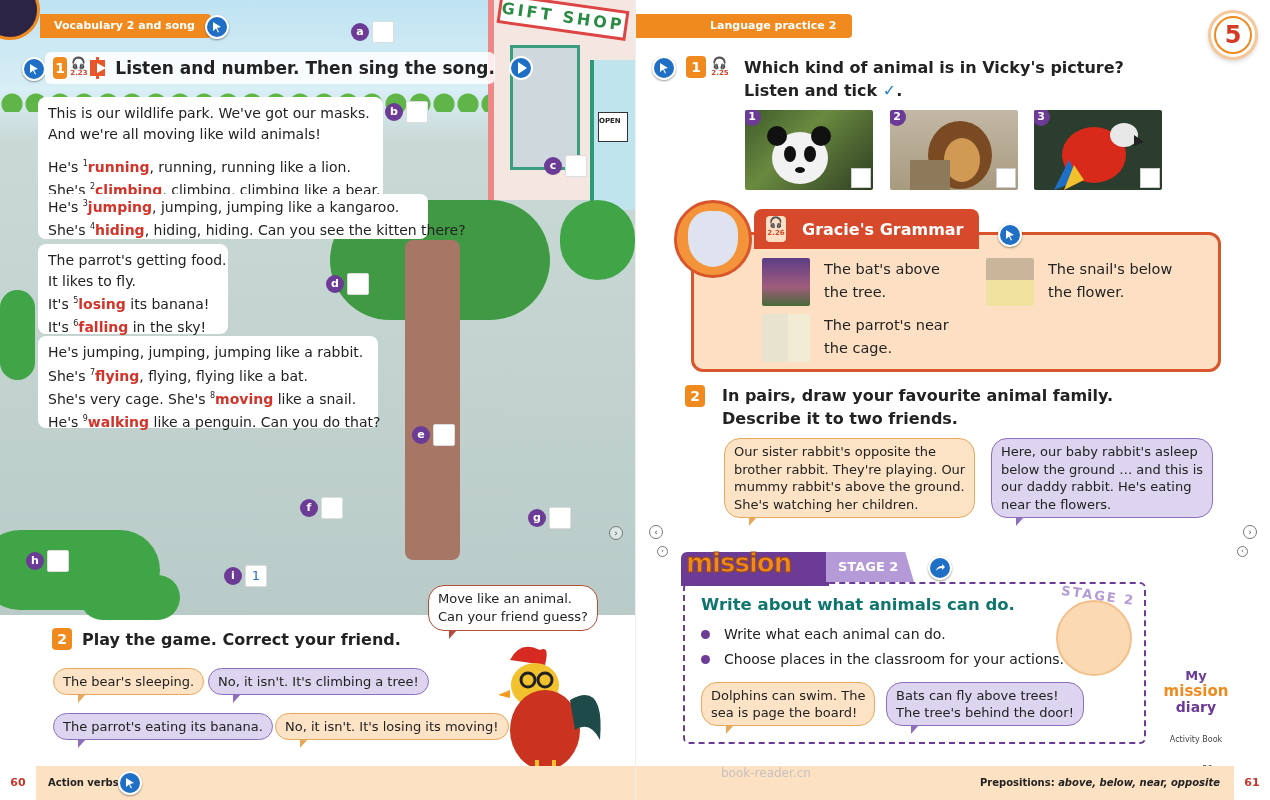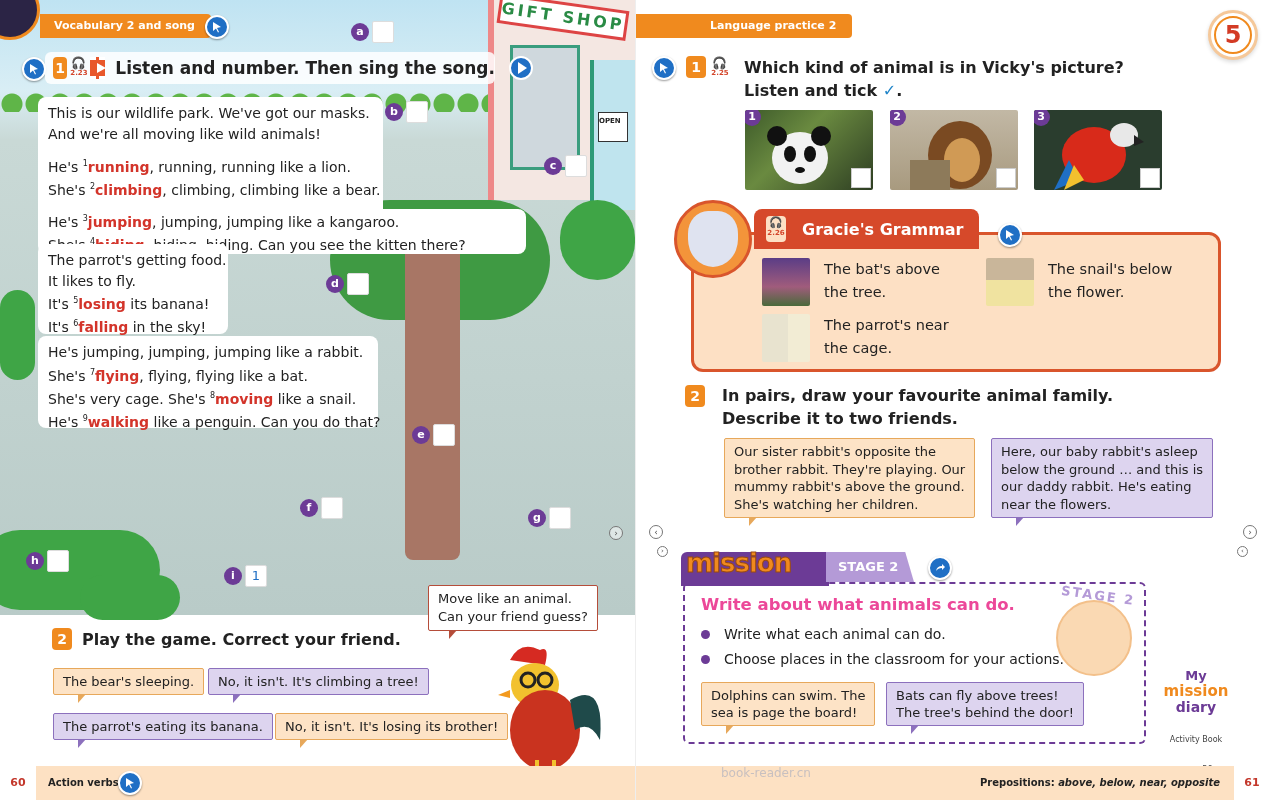--- a/index.html
+++ b/index.html
@@ -41,21 +41,21 @@
 .lyrics .line{white-space:nowrap}
 .hl{color:#d3342a;font-weight:bold}
 .sup{font-size:8px;vertical-align:super}
 
 .label{position:absolute;display:flex;align-items:center;gap:3px}
 .label .dot{width:18px;height:18px;border-radius:50%;background:#6c3b96;color:#fff;font:bold 11px "DejaVu Sans",sans-serif;text-align:center;line-height:18px}
 .label .box{width:22px;height:22px;background:#fff;border:1px solid #ddd;border-radius:2px;color:#1f6fc5;font:13px "DejaVu Sans",sans-serif;text-align:center;line-height:20px}
 
 .nav-arrow{position:absolute;width:14px;height:14px;border-radius:50%;border:1px solid #777;font:9px "DejaVu Sans",sans-serif;color:#555;text-align:center;line-height:12px;background:rgba(255,255,255,.5)}
 
-.speech{position:absolute;border-radius:2px;padding:4px 9px;font:13px "DejaVu Sans",sans-serif;line-height:17px;white-space:nowrap}
+.speech{position:absolute;border-radius:16px;padding:4px 9px;font:13px "DejaVu Sans",sans-serif;line-height:17px;white-space:nowrap}
 .speech.orange{background:#fde3c6;border:1.5px solid #e7a85b}
 .speech.purple{background:#ddd4ef;border:1.5px solid #8c70bd}
 .speech.white{background:#fff;border:1.5px solid #b54d3a}
 .speech:after{content:"";position:absolute;bottom:-9px;left:24px;border-top:9px solid currentColor;border-right:8px solid transparent}
 .speech.orange:after{border-top-color:#e7a85b}
 .speech.purple:after{border-top-color:#8c70bd}
 .speech.white:after{border-top-color:#b54d3a;left:20px}
 
 .ex2{position:absolute;display:flex;align-items:center}
 .ex2 .ex-title{font-size:16px}
@@ -84,21 +84,21 @@
 .goat-face{width:50px;height:56px;background:#dfe3f0;border-radius:40% 40% 50% 50%}
 .g-item{position:absolute;display:flex;align-items:flex-start}
 .g-thumb{width:48px;height:48px;border-radius:2px}
 .g-text{margin-left:14px;font:14.5px "DejaVu Sans",sans-serif;line-height:23px;color:#222}
 .g-text b{font-weight:normal}
 
 .mission-logo{position:absolute;left:45px;top:552px;width:148px;height:34px;background:#6c3b96;border-radius:6px 0 0 0}
 .mission-word{position:absolute;left:50px;top:548px;font:bold 26px "DejaVu Sans",sans-serif;color:#f08a1e;letter-spacing:-1px;-webkit-text-stroke:1px #9a4a10}
 .stage-tab{position:absolute;left:190px;top:552px;width:88px;height:30px;background:#b49ad7;clip-path:polygon(0 0,90% 0,100% 100%,0 100%);color:#fff;font:bold 13px "DejaVu Sans",sans-serif;line-height:30px;padding-left:12px}
 .mission-box{position:absolute;left:47px;top:582px;width:463px;height:162px;border:2.5px dashed #6c3b96;border-radius:6px;background:#fff}
-.mission-title{position:absolute;left:65px;top:595px;font:bold 16.5px "DejaVu Sans",sans-serif;color:#ec4899}
+.mission-title{position:absolute;left:65px;top:595px;font:bold 16.5px "DejaVu Sans",sans-serif;color:#0f766e}
 .bullet{position:absolute;left:65px;font:14px "DejaVu Sans",sans-serif;color:#222;display:flex;align-items:center}
 .bullet:before{content:"";width:9px;height:9px;border-radius:50%;background:#6c3b96;margin-right:14px}
 .stage-stamp{position:absolute;left:420px;top:600px;width:76px;height:76px;border-radius:50%;background:#fad9b3;border:2px solid #f3c08a}
 .stage-stamp-label{position:absolute;left:425px;top:588px;font:bold 13px "DejaVu Sans",sans-serif;color:#b49ad7;letter-spacing:2px;transform:rotate(8deg)}
 .diary{position:absolute;left:520px;top:668px;width:80px;text-align:center}
 .diary .my{font:bold 13px "DejaVu Sans",sans-serif;color:#6c3b96}
 .diary .mw{font:bold 15px "DejaVu Sans",sans-serif;color:#f08a1e;line-height:16px}
 .diary .dw{font:bold 14px "DejaVu Sans",sans-serif;color:#6c3b96;line-height:16px}
 .diary .ab{font:8px "DejaVu Sans",sans-serif;color:#444;line-height:11px;margin-top:19px}
 
@@ -152,21 +152,21 @@
     <div class="lyrics" style="left:38px;top:97px;width:345px;height:142px">
       <div class="stanza">
         <div class="line">This is our wildlife park. We've got our masks.</div>
         <div class="line">And we're all moving like wild animals!</div>
       </div>
       <div class="stanza">
         <div class="line"><span>He's </span><span class="sup">1</span><span class="hl">running</span><span>, running, running like a lion.</span></div>
         <div class="line"><span>She's </span><span class="sup">2</span><span class="hl">climbing</span><span>, climbing, climbing like a bear.</span></div>
       </div>
     </div>
-    <div class="lyrics" style="left:38px;top:209px;width:488px;height:45px;padding-top:0">
+    <div class="lyrics" style="left:38px;top:194px;width:390px;height:45px;padding-top:0">
       <div class="line"><span>He's </span><span class="sup">3</span><span class="hl">jumping</span><span>, jumping, jumping like a kangaroo.</span></div>
       <div class="line"><span>She's </span><span class="sup">4</span><span class="hl">hiding</span><span>, hiding, hiding. Can you see the kitten there?</span></div>
     </div>
 
     <div class="lyrics" style="left:38px;top:244px;width:190px;height:90px">
       <div class="line"><span>The parrot's getting food.</span></div>
       <div class="line"><span>It likes to fly.</span></div>
       <div class="line"><span>It's </span><span class="sup">5</span><span class="hl">losing</span><span> its banana!</span></div>
       <div class="line"><span>It's </span><span class="sup">6</span><span class="hl">falling</span><span> in the sky!</span></div>
     </div>
@@ -222,21 +222,21 @@
       <div>Can your friend guess?</div>
     </div>
 
     <div class="ex2" style="left:52px;top:628px">
       <div class="num-badge">2</div>
       <div class="ex-title">Play the game. Correct your friend.</div>
     </div>
     <div class="speech orange" style="left:53px;top:668px">The bear's sleeping.</div>
     <div class="speech purple" style="left:208px;top:668px">No, it isn't. It's climbing a tree!</div>
     <div class="speech purple" style="left:53px;top:713px">The parrot's eating its banana.</div>
-    <div class="speech orange" style="left:275px;top:713px">No, it isn't. It's losing its brother!</div>
+    <div class="speech orange" style="left:275px;top:713px">No, it isn't. It's losing its moving!</div>
 
     <svg class="rooster" viewBox="0 0 120 150">
       <path d="M20 20 Q30 0 50 10 Q60 5 55 25 Z" fill="#d62a22"></path>
       <ellipse cx="45" cy="45" rx="24" ry="22" fill="#f2c12e"></ellipse>
       <circle cx="38" cy="40" r="7" fill="none" stroke="#222" stroke-width="3"></circle>
       <circle cx="55" cy="40" r="7" fill="none" stroke="#222" stroke-width="3"></circle>
       <path d="M20 50 L8 55 L20 58 Z" fill="#f39a1e"></path>
       <ellipse cx="55" cy="90" rx="35" ry="40" fill="#c9331f"></ellipse>
       <path d="M80 60 Q115 40 110 100 Q100 80 85 90 Z" fill="#1f4a4a"></path>
       <rect x="45" y="120" width="4" height="25" fill="#f2c12e"></rect>

